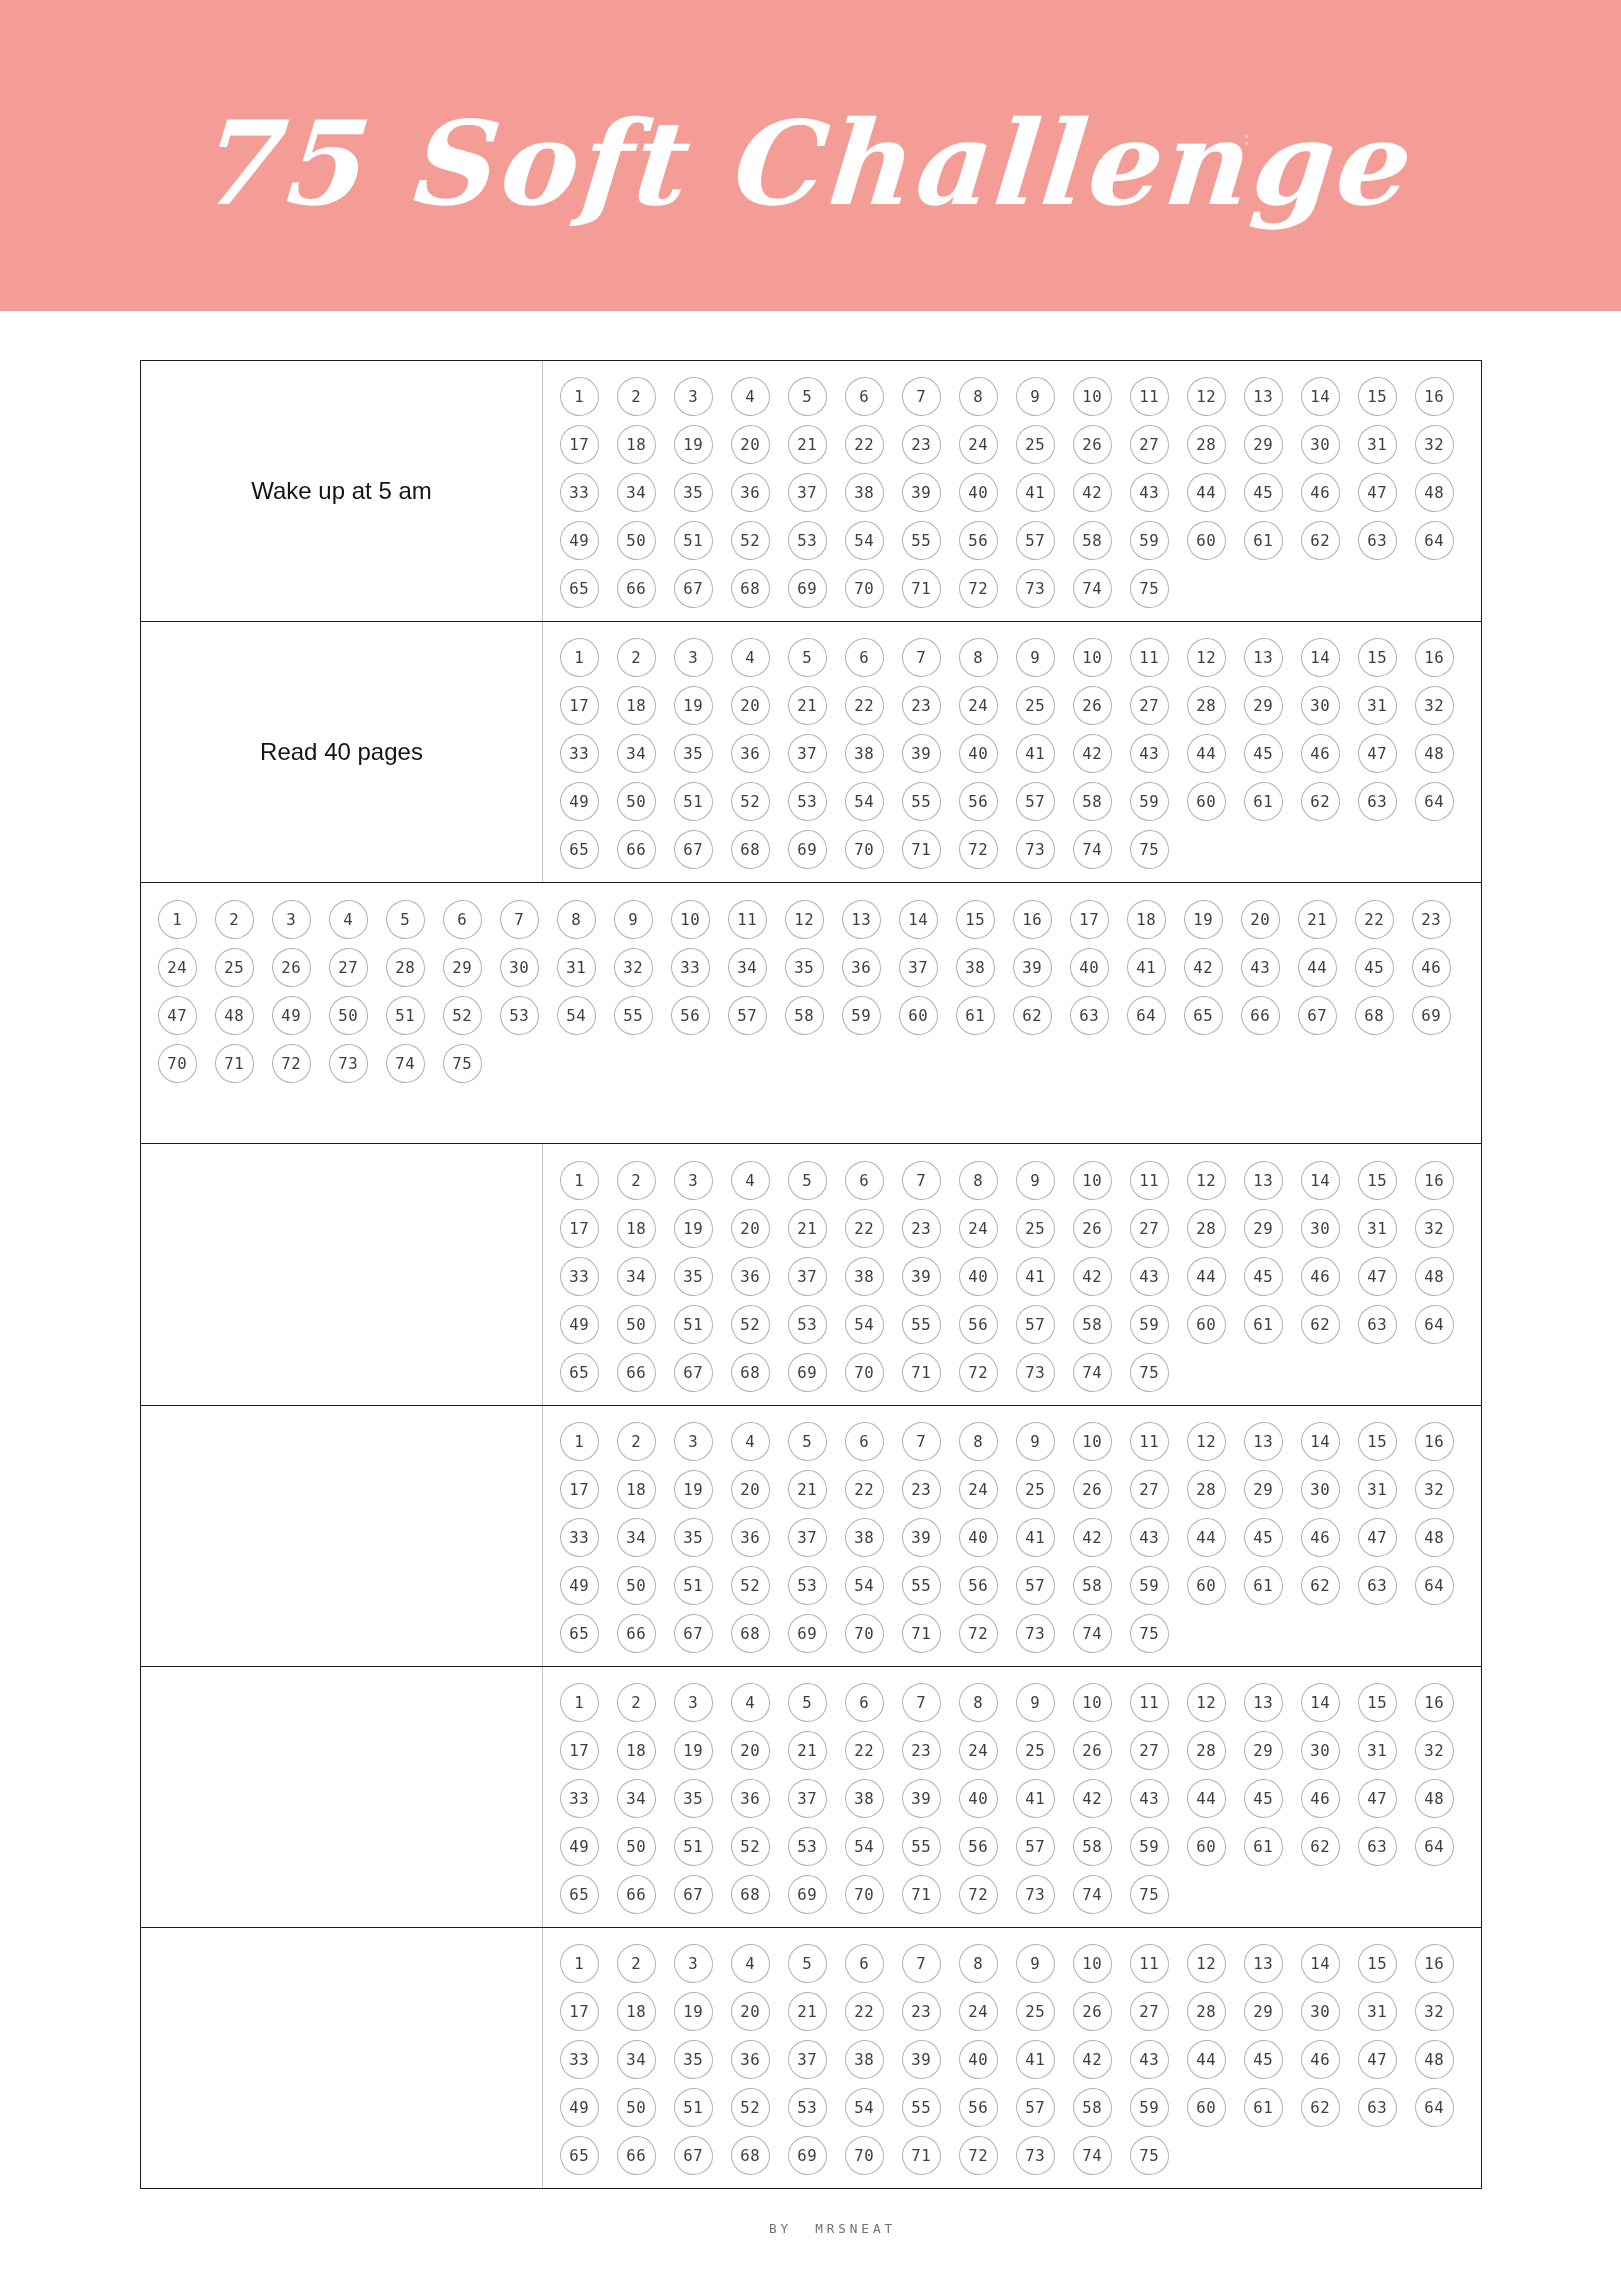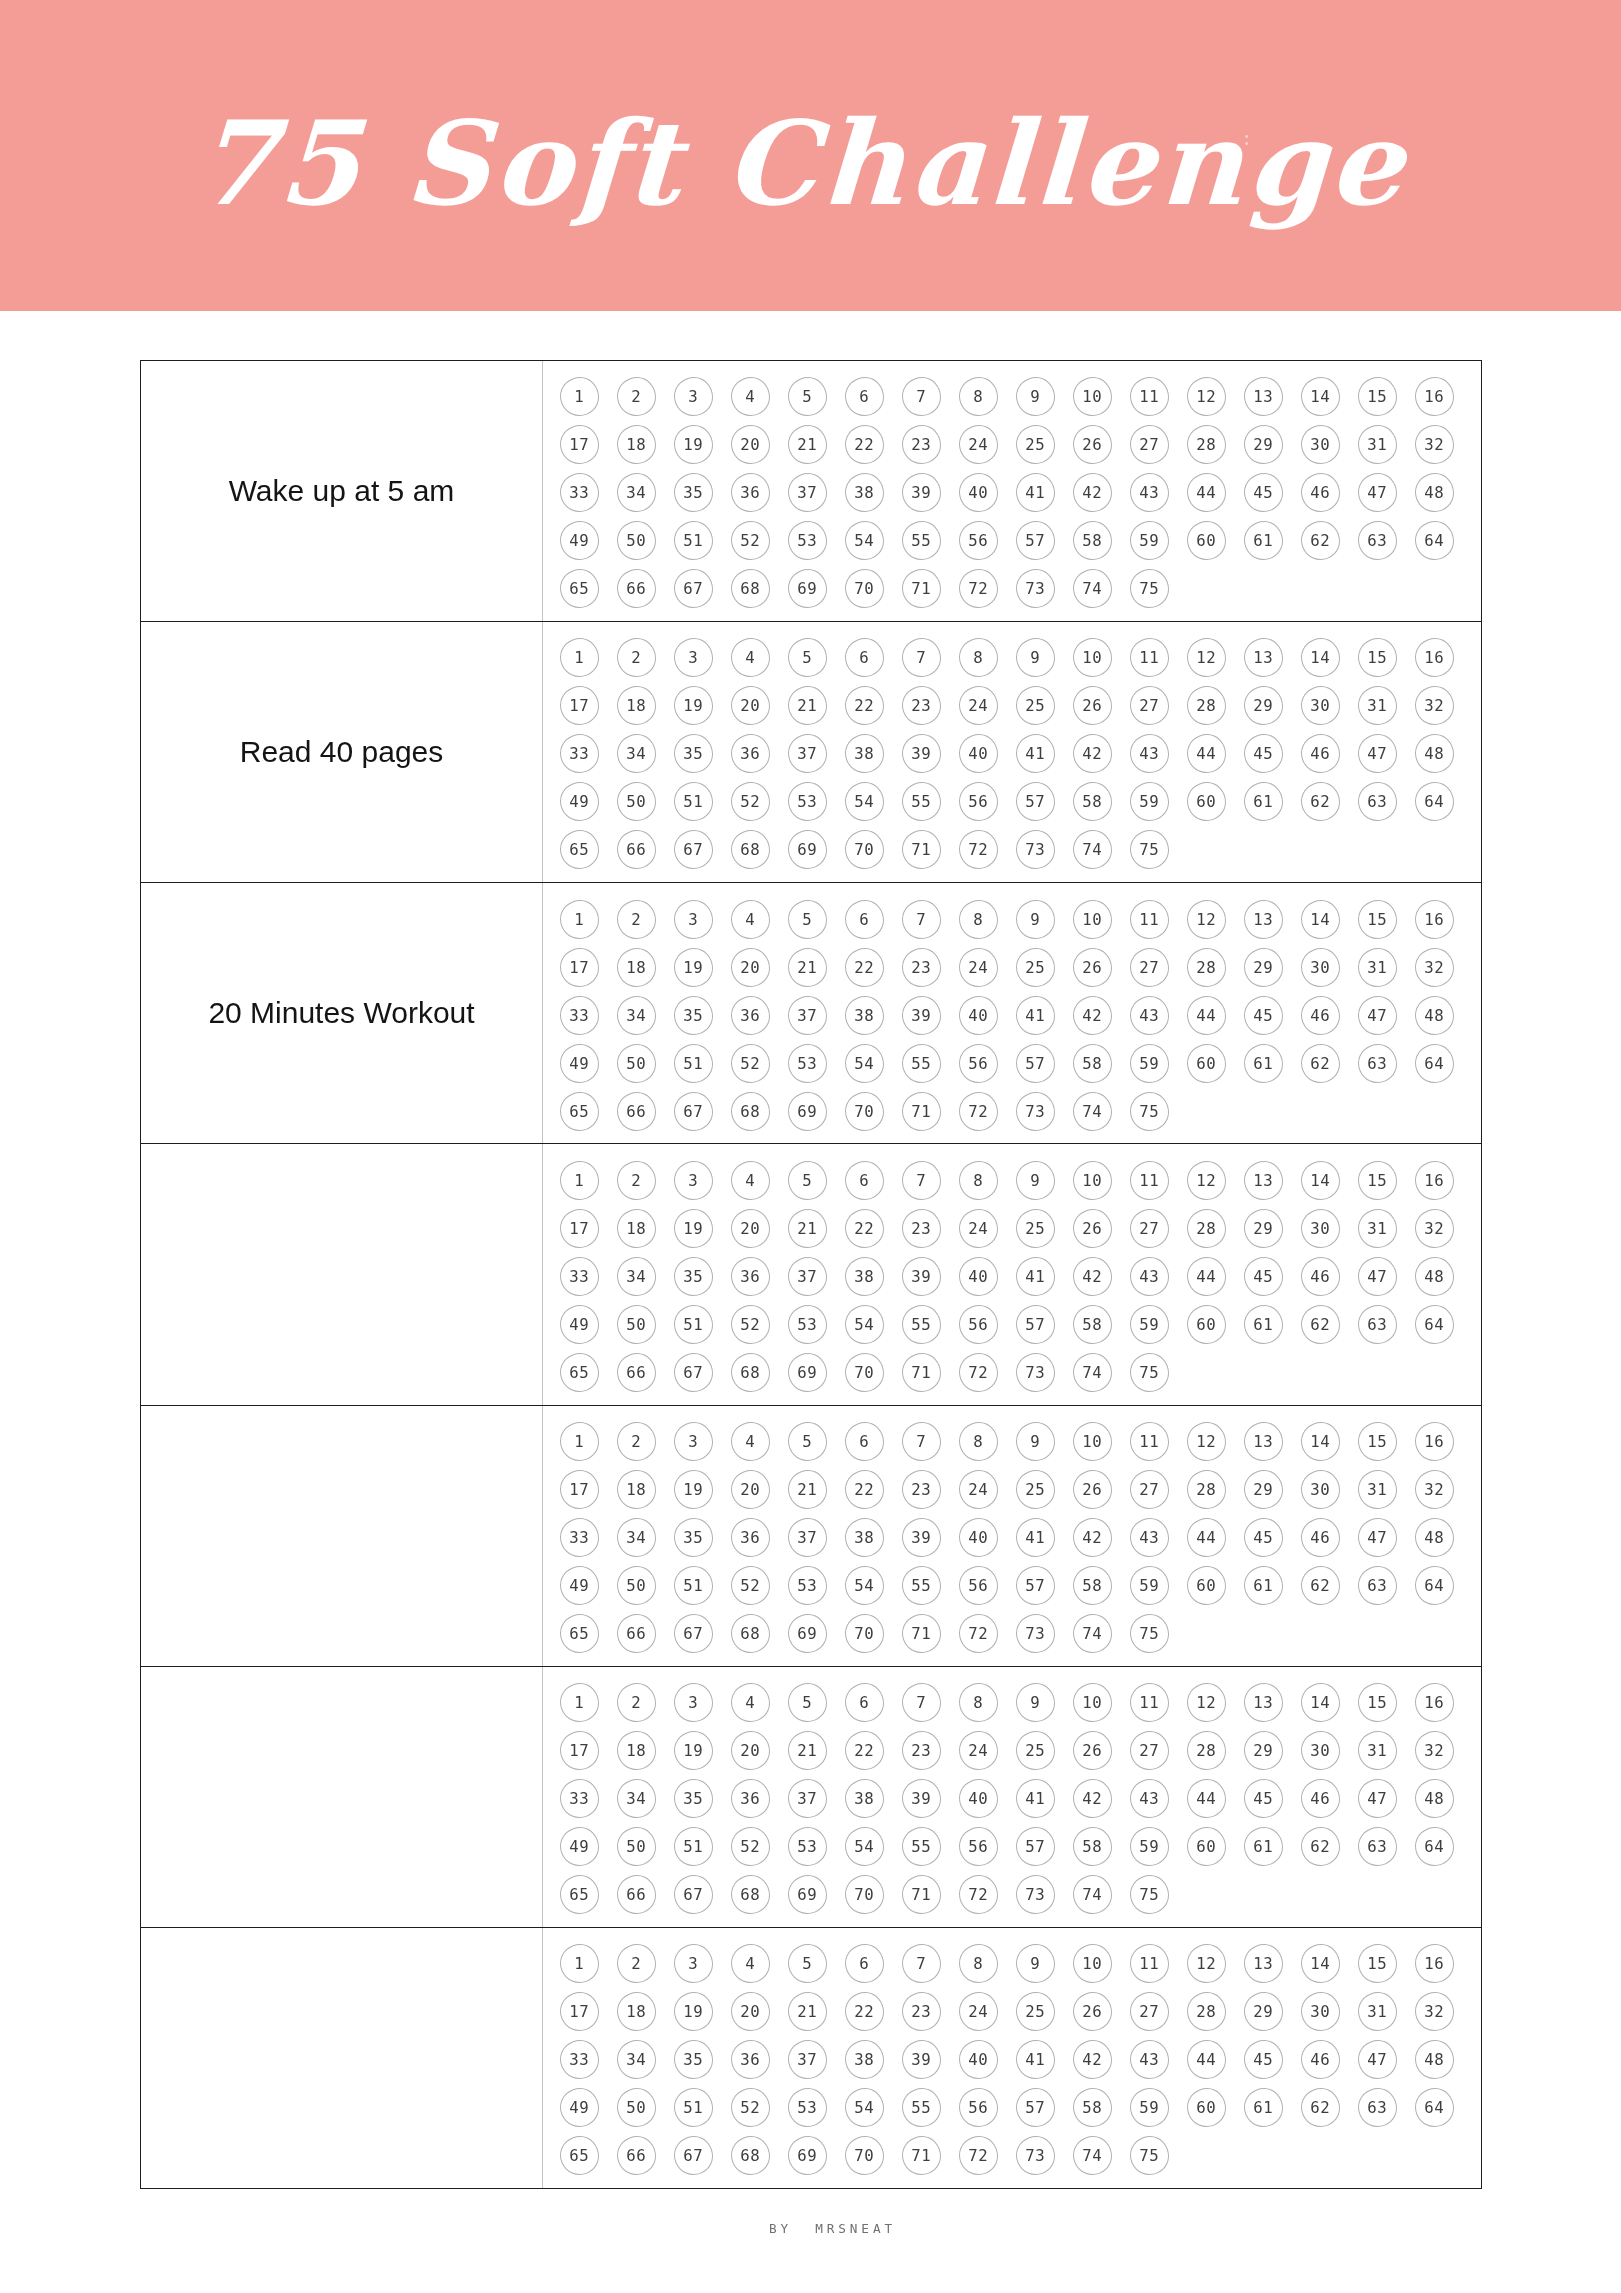--- a/index.html
+++ b/index.html
@@ -58,21 +58,21 @@
     min-height: 0;
   }
   .habit-row:last-child { border-bottom: none; }
   .label-cell {
     width: 402px;
     flex: 0 0 402px;
     border-right: 1px solid var(--divider-line, #c3c3c3);
     display: flex;
     align-items: center;
     justify-content: center;
-    font-size: 30px;
+    font-size: 24px;
     color: #141414;
     text-align: right;
     padding: 0 17.6px;
   }
   .circles-cell {
     flex: 1;
     padding: 11.8px 0 0 7.8px;
     display: flex;
     flex-wrap: wrap;
     align-content: flex-start;
@@ -583,21 +583,20 @@
           <div class="day-cell">
             <div class="day-circle">74</div>
           </div>
           <div class="day-cell">
             <div class="day-circle">75</div>
           </div>
         </div>
       </section>
 
       <section class="habit-row">
-        <div class="label-cell">20 Minutes Workout</div>
         <div class="circles-cell">
           <div class="day-cell">
             <div class="day-circle">1</div>
           </div>
           <div class="day-cell">
             <div class="day-circle">2</div>
           </div>
           <div class="day-cell">
             <div class="day-circle">3</div>
           </div>

